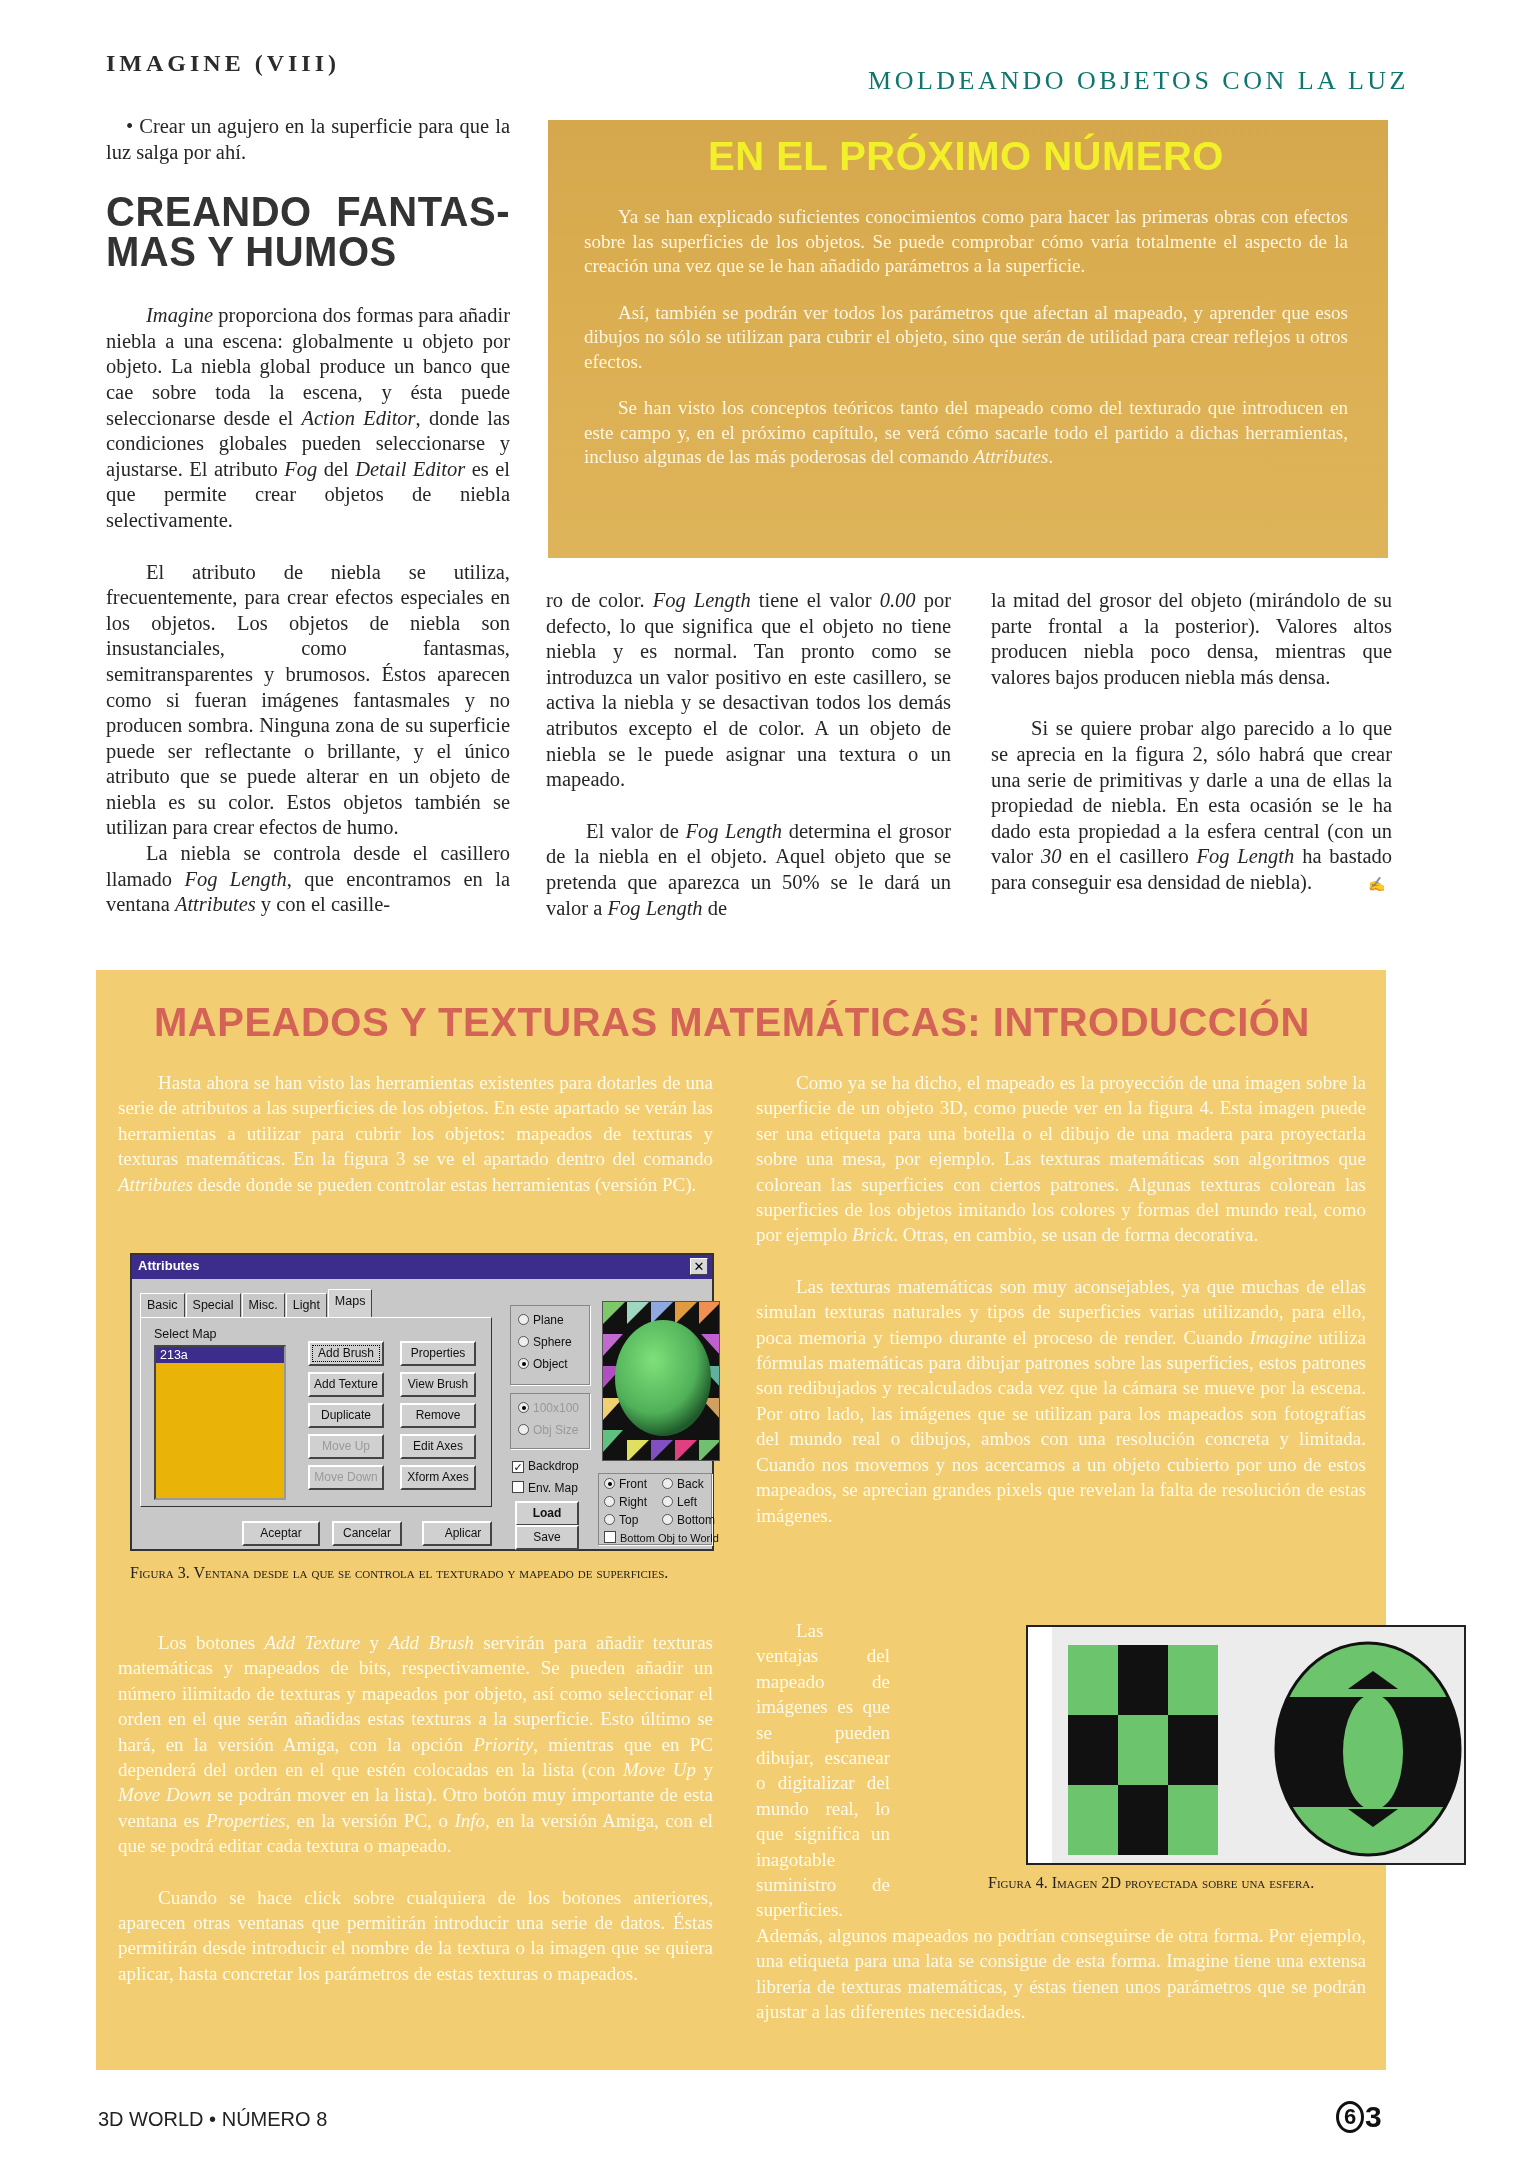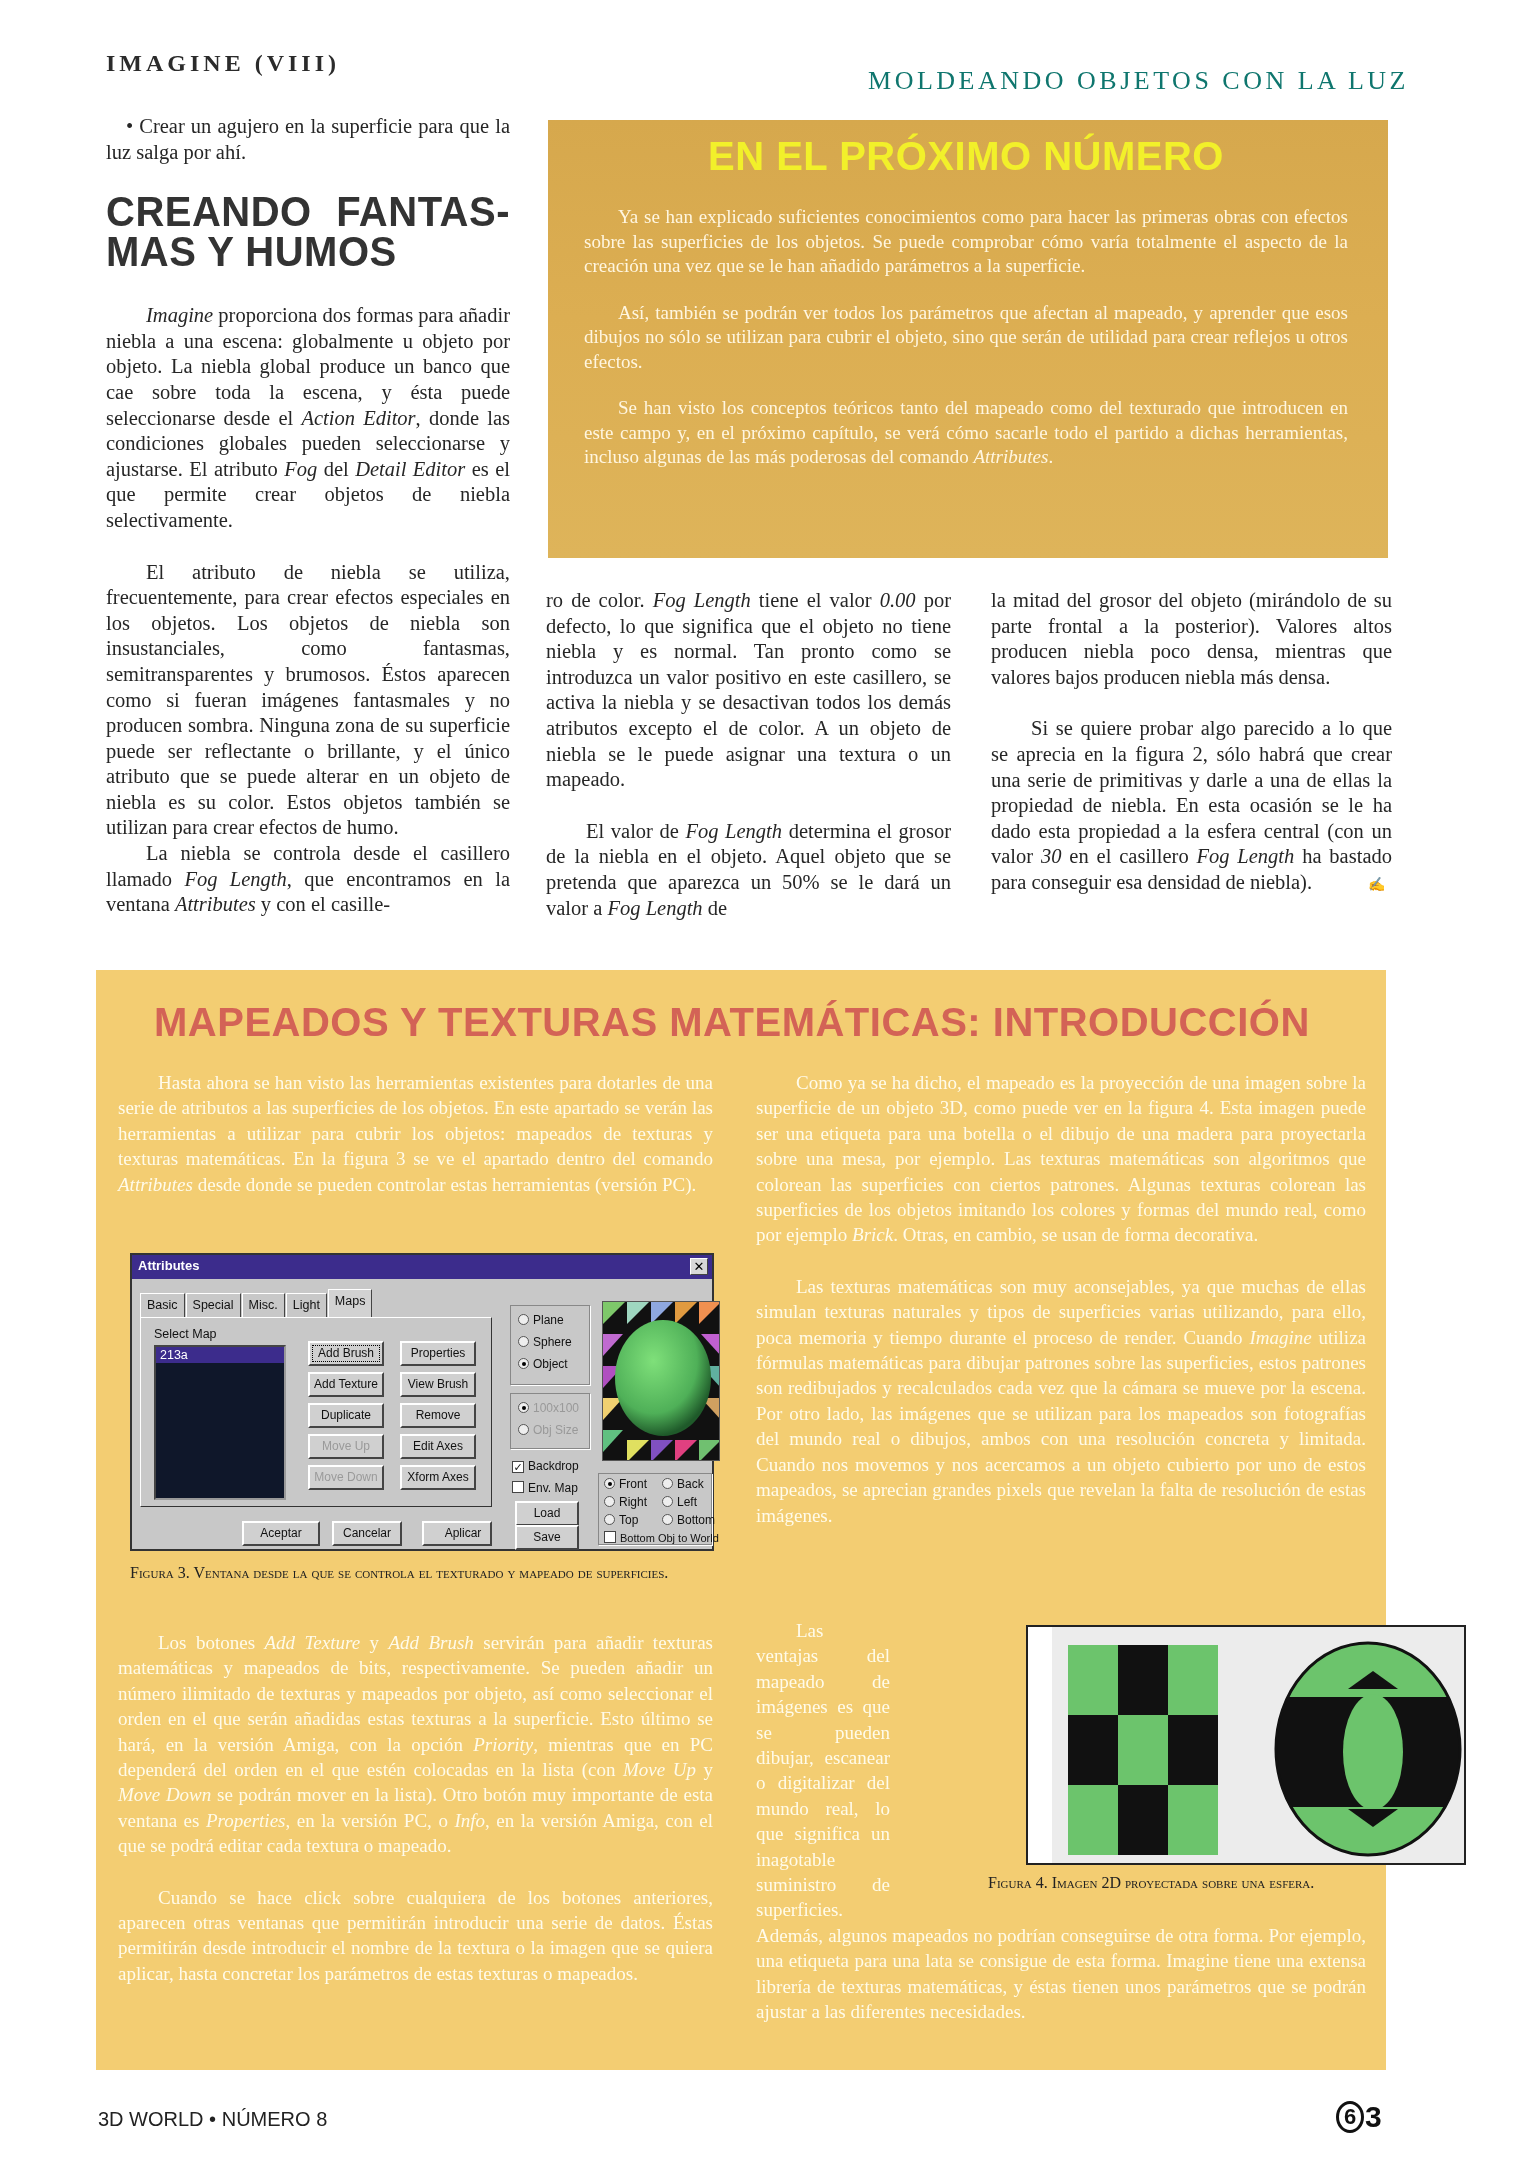--- a/index.html
+++ b/index.html
@@ -38,21 +38,21 @@
 
   
   .dialog { position: absolute; left: 34px; top: 283px; width: 584px; height: 298px; background: #c8c8c8; border: 2px solid #333; font-family: "Liberation Sans", "DejaVu Sans", sans-serif; font-size: 12.5px; color: #111; }
   .dlg-title { height: 24px; background: #3c2c8c; color: #fff; font-weight: bold; padding: 3px 6px; position: relative; font-size: 13px; }
   .dlg-close { position: absolute; right: 4px; top: 3px; width: 18px; height: 17px; background: #d8d8d8; color: #000; border: 1px solid #fff; border-right-color: #444; border-bottom-color: #444; text-align: center; line-height: 15px; font-size: 13px; font-weight: bold; }
   .tabs { position: absolute; left: 8px; top: 38px; display: flex; }
   .tab { padding: 4px 6px; border: 1px solid #fff; border-right-color: #444; border-bottom: none; background: #c8c8c8; margin-right: 1px; height: 24px; }
   .tab.active { height: 28px; margin-top: -4px; background: #d2d2d2; }
   .tabpanel { position: absolute; left: 8px; top: 62px; width: 352px; height: 190px; border: 1px solid #fff; border-right-color: #333; border-bottom-color: #333; }
   .lbl-select { position: absolute; left: 22px; top: 72px; }
-  .maplist { position: absolute; left: 22px; top: 90px; width: 132px; height: 155px; background: #0f172a; border: 2px inset #999; }
+  .maplist { position: absolute; left: 22px; top: 90px; width: 132px; height: 155px; background: #eab308; border: 2px inset #999; }
   .maplist .sel { background: #3c2c8c; color: #fff; padding: 1px 4px; }
   .wbtn { position: absolute; width: 76px; height: 25px; background: #d0d0d0; border: 2px solid; border-color: #fff #444 #444 #fff; text-align: center; line-height: 21px; font-size: 12px; }
   .wbtn.disabled { color: #9a9a9a; }
   .wbtn.focus { outline: 1px dotted #000; outline-offset: -5px; }
   .group { position: absolute; border: 1px solid #888; box-shadow: 1px 1px 0 #fff; }
   .radio { position: absolute; font-size: 12px; white-space: nowrap; }
   .radio .dot { display: inline-block; width: 11px; height: 11px; border-radius: 50%; border: 1px solid #555; background: #eee; vertical-align: -1px; margin-right: 4px; position: relative; }
   .radio .dot.on::after { content: ""; position: absolute; left: 3px; top: 3px; width: 4px; height: 4px; border-radius: 50%; background: #000; }
   .radio.dim { color: #999; }
   .check .box { display: inline-block; width: 12px; height: 12px; border: 1px solid #444; background: #fff; vertical-align: -1px; margin-right: 4px; font-size: 11px; line-height: 10px; text-align: center; }
@@ -139,21 +139,21 @@
     <div class="radio" style="left:386px; top:58px;" data-name="radio-plane"><span class="dot" data-name="radio-icon"></span><span>Plane</span></div>
     <div class="radio" style="left:386px; top:80px;" data-name="radio-sphere"><span class="dot" data-name="radio-icon"></span><span>Sphere</span></div>
     <div class="radio" style="left:386px; top:102px;" data-name="radio-object"><span class="dot on" data-name="radio-selected-icon"></span><span>Object</span></div>
 
     <div class="group" style="left:378px; top:138px; width:80px; height:56px;" data-name="size-group"></div>
     <div class="radio dim" style="left:386px; top:146px;" data-name="radio-100x100"><span class="dot on" data-name="radio-selected-icon"></span><span>100x100</span></div>
     <div class="radio dim" style="left:386px; top:168px;" data-name="radio-obj-size"><span class="dot" data-name="radio-icon"></span><span>Obj Size</span></div>
 
     <div class="radio check" style="left:380px; top:204px;" data-name="backdrop-checkbox"><span class="box" data-name="checkbox-checked-icon">✓</span><span>Backdrop</span></div>
     <div class="radio check" style="left:380px; top:226px;" data-name="env-map-checkbox"><span class="box" data-name="checkbox-icon"></span><span>Env. Map</span></div>
-    <div class="wbtn" style="left:383px; top:246px; width:64px;" data-name="load-button">Load</div>
+    <div class="wbtn" style="left:383px; top:246px; width:64px;font-weight:bold;" data-name="load-button">Load</div>
     <div class="wbtn" style="left:383px; top:270px; width:64px;" data-name="save-button">Save</div>
 
     <div class="preview" style="left:470px; top:46px; width:118px; height:160px;" data-name="map-preview-image">
       <svg width="118" height="160" viewBox="0 0 118 160" data-name="sphere-preview-icon">
         <rect width="118" height="160" fill="#111"></rect>
         <polygon points="0,0 22,0 0,22" fill="#7ec86a"></polygon>
         <polygon points="24,0 46,0 24,22" fill="#9fd7c0"></polygon>
         <polygon points="48,0 70,0 48,22" fill="#8fa8e0"></polygon>
         <polygon points="72,0 94,0 72,22" fill="#e09a40"></polygon>
         <polygon points="96,0 118,0 96,22" fill="#f09050"></polygon>

